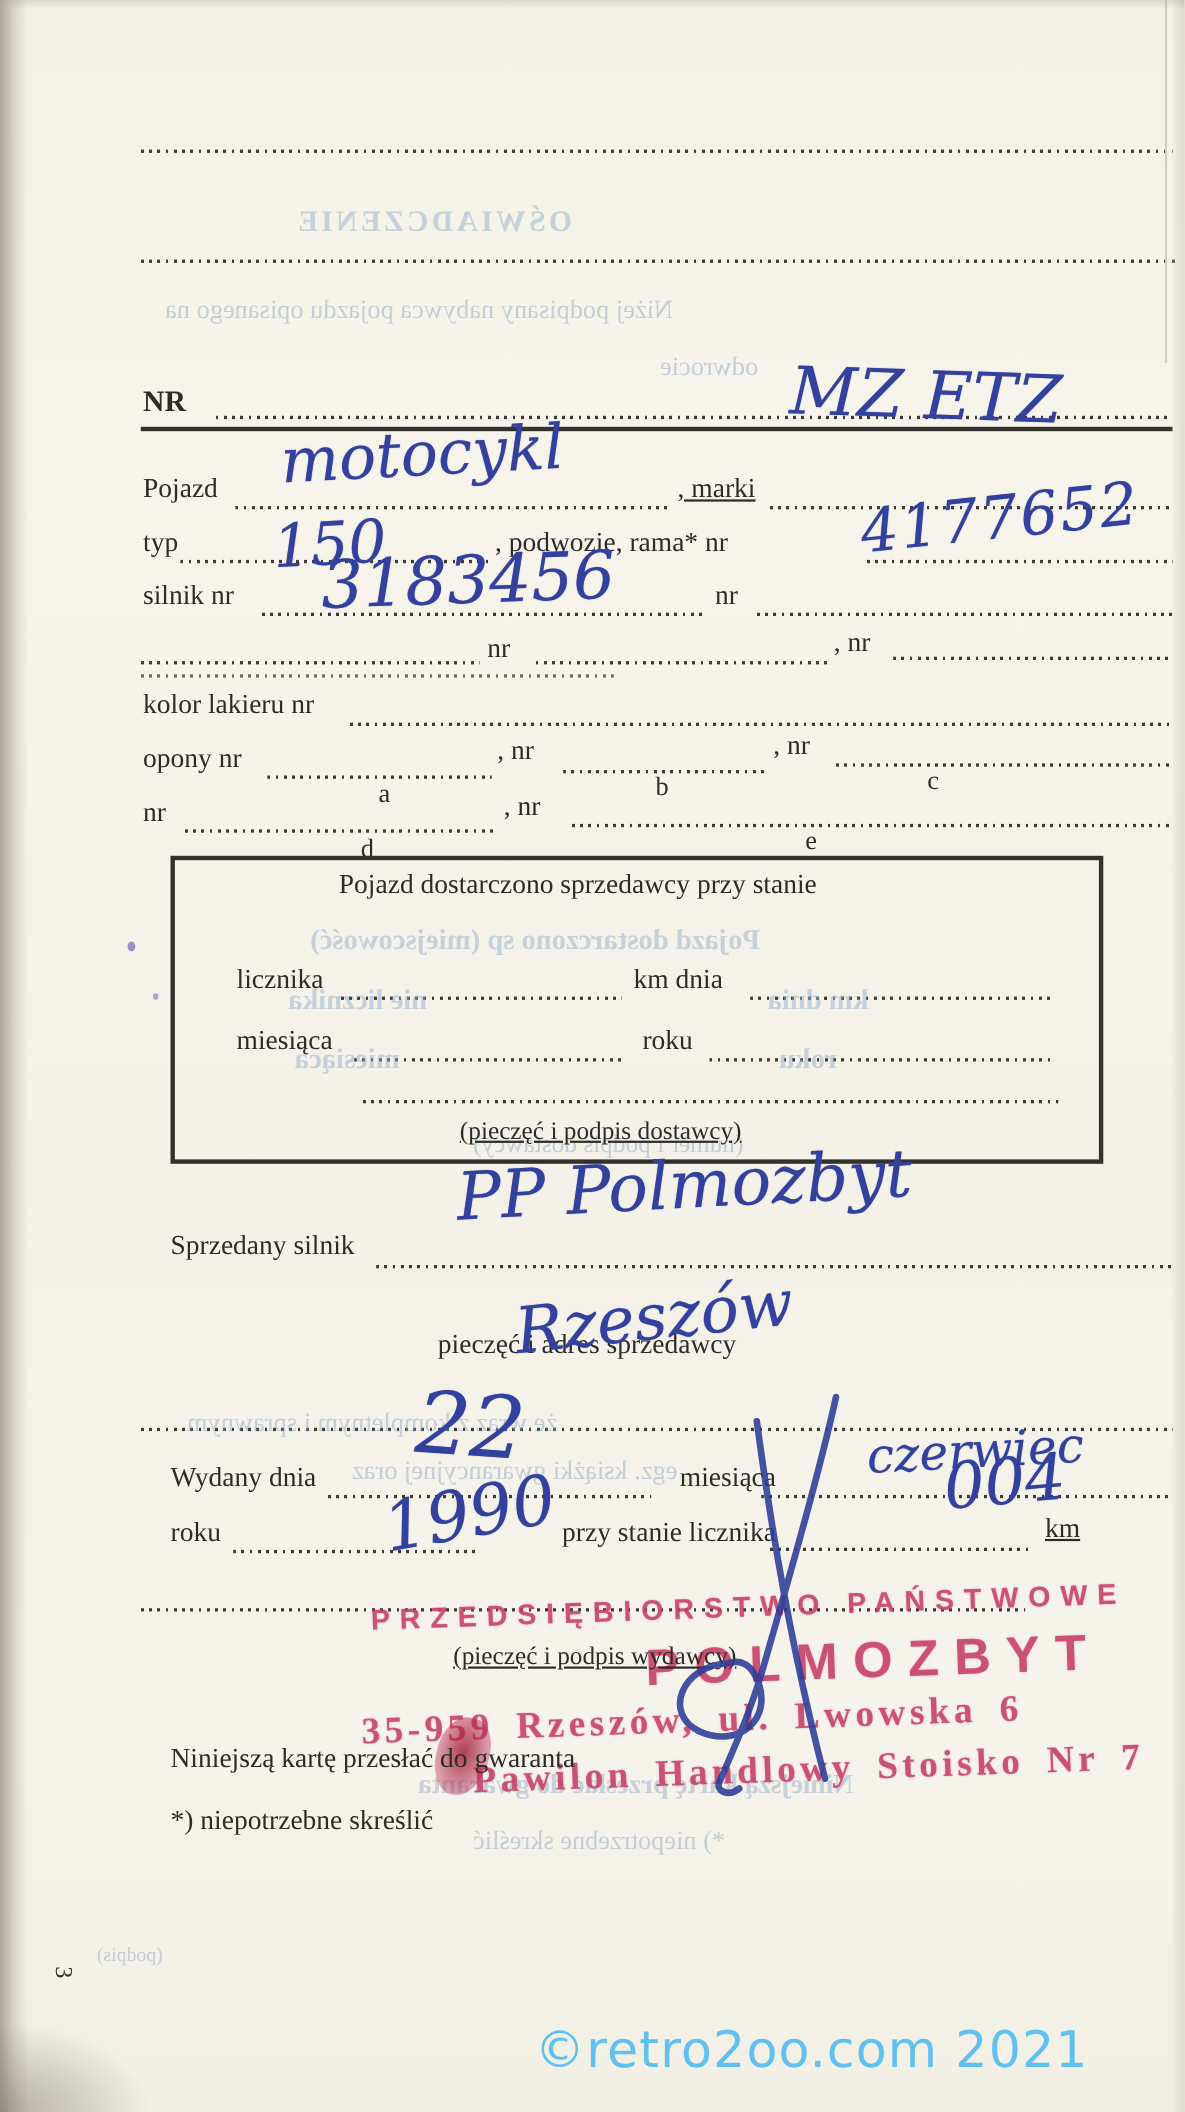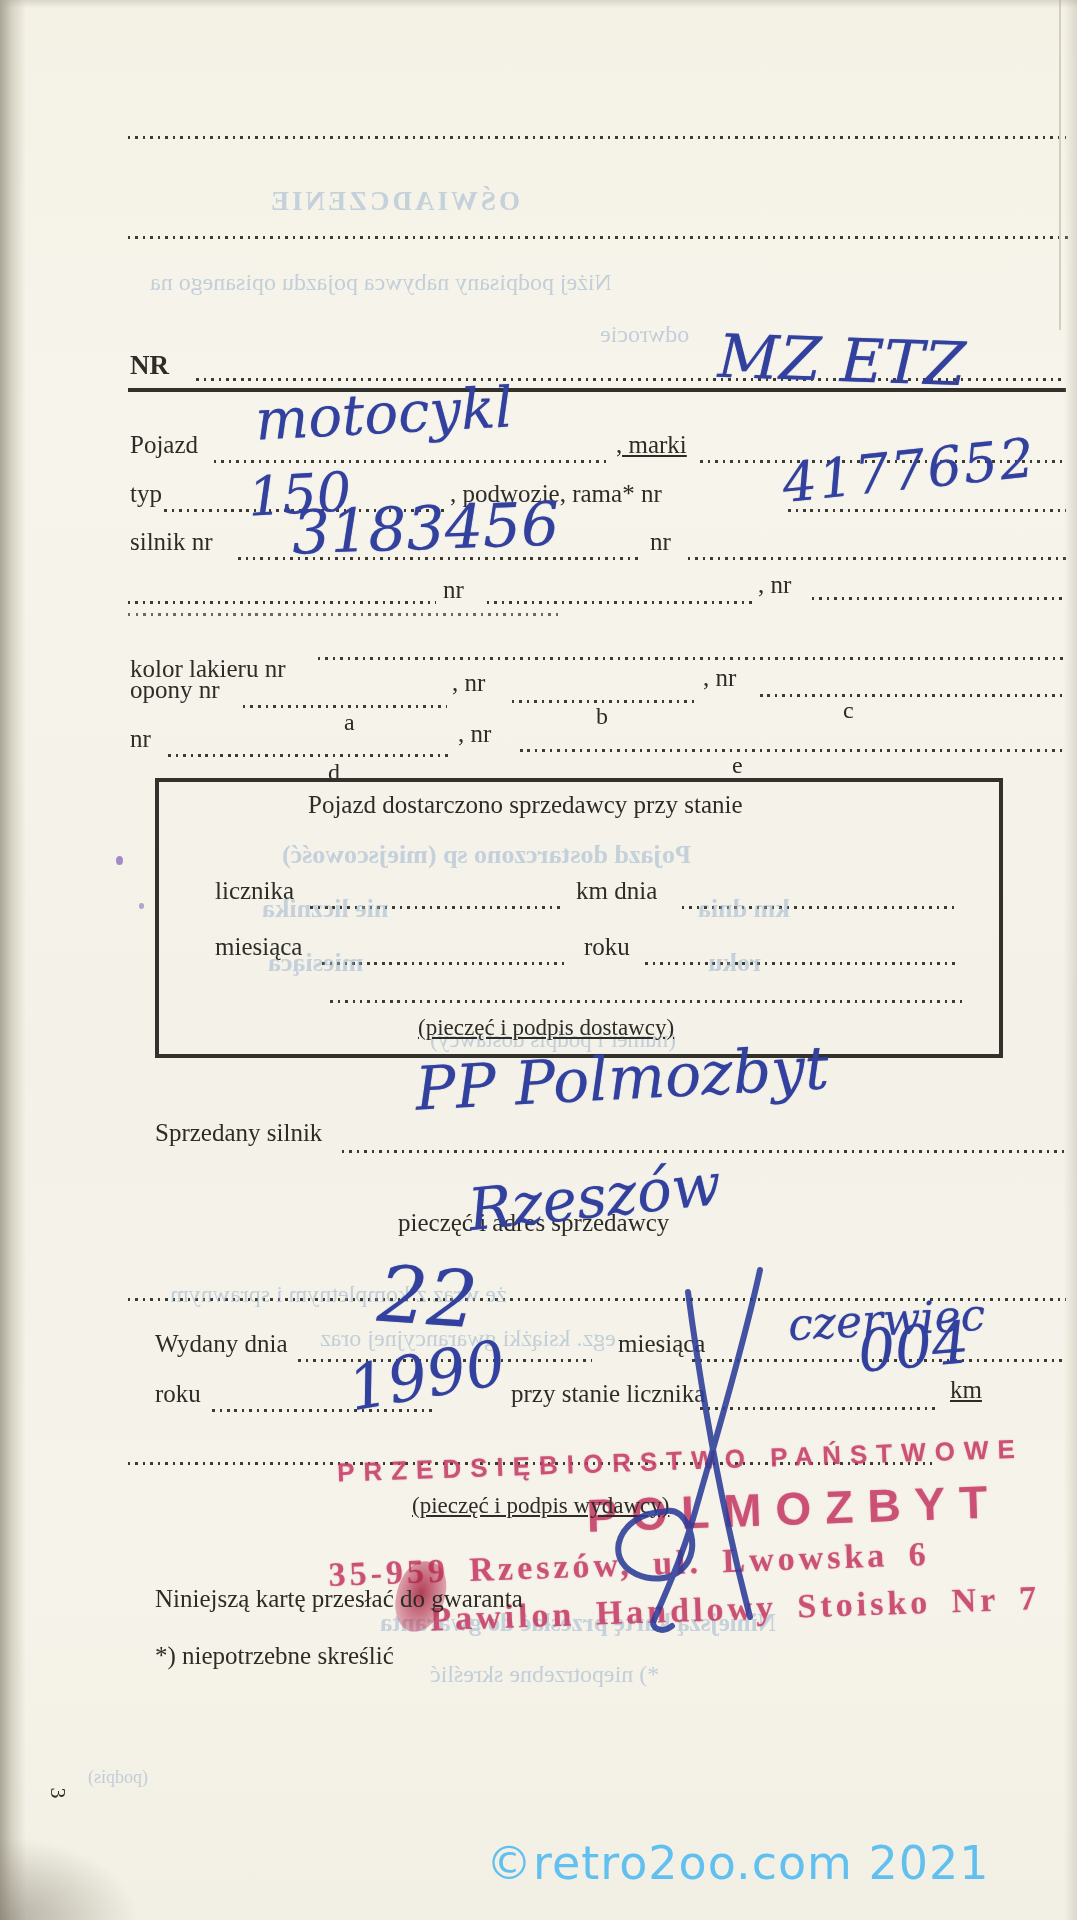--- a/index.html
+++ b/index.html
@@ -76,21 +76,21 @@
   <div class="abs dot" style="left:688px;top:557px;width:378px;"></div>
   <div class="abs hw" style="left:292px;top:498px;font-size:60px;transform:rotate(-2deg);">3183456</div>
 
   <div class="abs dot" style="left:128px;top:601px;width:308px;"></div>
   <div class="abs dot" style="left:128px;top:613px;width:430px;opacity:.75;"></div>
   <div class="abs lbl" style="left:443px;top:577px;">nr</div>
   <div class="abs dot" style="left:487px;top:601px;width:265px;"></div>
   <div class="abs lbl" style="left:758px;top:572px;">, nr</div>
   <div class="abs dot" style="left:812px;top:597px;width:254px;"></div>
 
-  <div class="abs lbl" style="left:130px;top:656px;">kolor lakieru nr</div>
+  <div class="abs lbl" style="left:130px;top:628px;">kolor lakieru nr</div>
   <div class="abs dot" style="left:318px;top:657px;width:748px;"></div>
 
   <div class="abs lbl" style="left:130px;top:677px;">opony nr</div>
   <div class="abs dot" style="left:243px;top:705px;width:204px;"></div>
   <div class="abs lbl sub" style="left:344px;top:710px;">a</div>
   <div class="abs lbl" style="left:452px;top:670px;">, nr</div>
   <div class="abs dot" style="left:512px;top:700px;width:186px;"></div>
   <div class="abs lbl sub" style="left:596px;top:704px;">b</div>
   <div class="abs lbl" style="left:703px;top:665px;">, nr</div>
   <div class="abs dot" style="left:760px;top:694px;width:306px;"></div>

